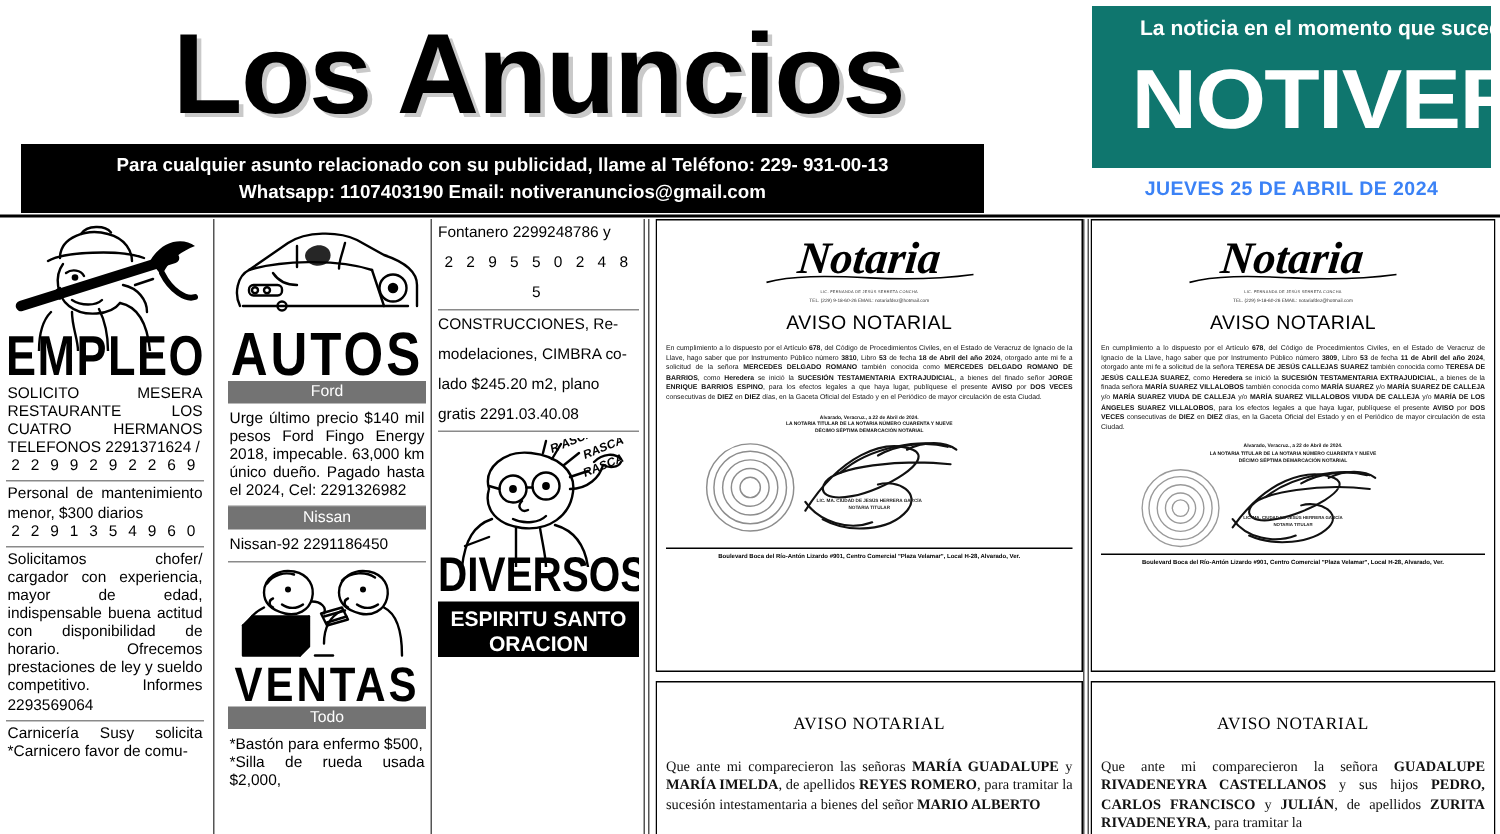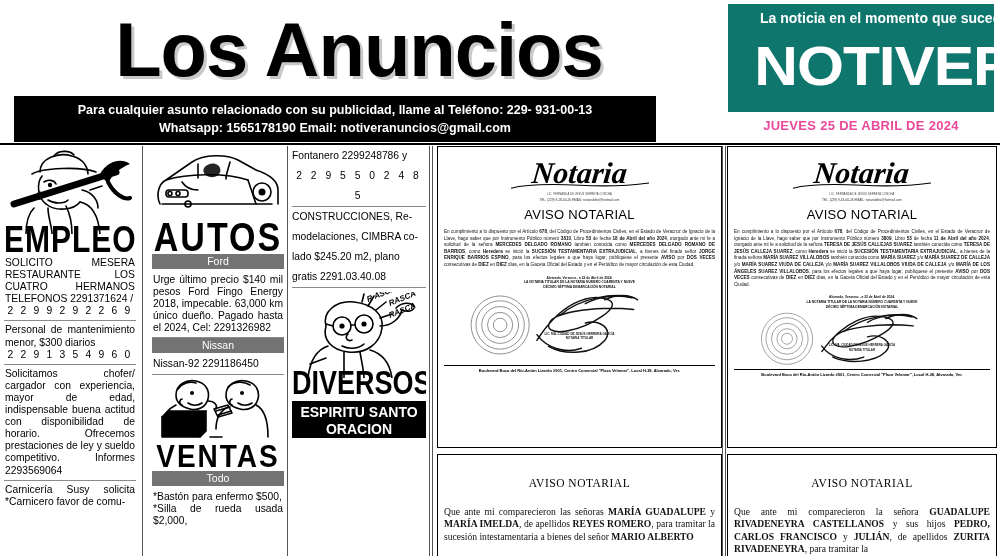--- a/index.html
+++ b/index.html
@@ -44,21 +44,21 @@
     padding-left: 47px;
   }
   .notiver-slogan { font-size: 14px; font-weight: bold; line-height: 20px; white-space: nowrap; }
   .notiver-word {
     font-size: 56px; font-weight: bold; line-height: 76px; letter-spacing: -1px;
     white-space: nowrap;
     transform: scaleX(1.08);
   }
   .notiver-date {
     position: absolute; left: 6px; top: 116px; width: 266px;
-    text-align: center; font-size: 13px; font-weight: bold; color: #ec4899;
+    text-align: center; font-size: 13px; font-weight: bold; color: #3b82f6;
     letter-spacing: 0.3px; white-space: nowrap;
   }
 
   .mast-rule { position:absolute; left:0; top:143px; width:1000px; height:2px; background:#000; }
 
   
   .cols { position: absolute; left: 0; top: 146px; width: 1000px; height: 410px; }
 
   .col { position: absolute; top: 0; height: 410px; overflow: hidden; }
   .col-1 { left: 4px;   width: 132px; }
@@ -185,21 +185,21 @@
 <body>
 
 <div class="page">
 
   <div class="masthead">
 
     <div class="mast-left">
       <div class="mast-title">Los Anuncios</div>
       <div class="mast-contact">
         <div class="line1">Para cualquier asunto relacionado con su publicidad, llame al  Teléfono: 229- 931-00-13</div>
-        <div class="line2">Whatsapp: 1565178190 Email: notiveranuncios@gmail.com</div>
+        <div class="line2">Whatsapp: 1107403190 Email: notiveranuncios@gmail.com</div>
       </div>
     </div>
 
     <div class="mast-right">
       <div class="notiver-box">
         <div class="notiver-slogan">La noticia en el momento que sucede</div>
         <div class="notiver-word">NOTIVER</div>
       </div>
       <div class="notiver-date">JUEVES 25 DE ABRIL DE 2024</div>
     </div>

